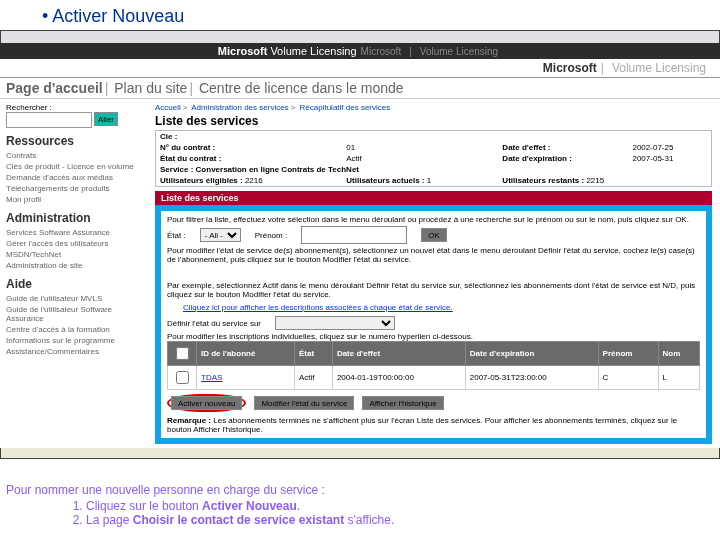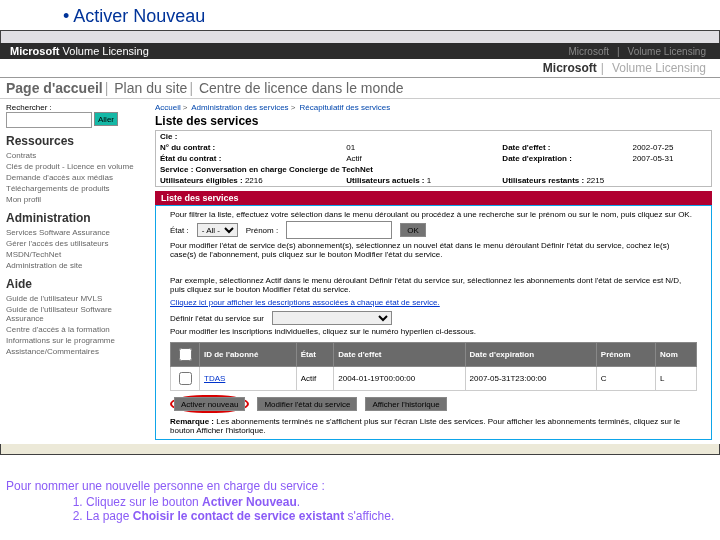--- a/index.html
+++ b/index.html
@@ -1,20 +1,20 @@
 <!DOCTYPE html>
 <html><head>
 <meta charset="utf-8">
 <style>
 html,body{margin:0;padding:0;font-family:Verdana,Arial,sans-serif;font-size:9px;color:#000;background:#fff;width:720px}
 .slide-title{font-family:Arial,sans-serif;font-size:18px;line-height:24px;color:#003399;padding:4px 10px 2px}
-.slide-title .bullet{margin-left:53px}
+.slide-title .bullet{margin-left:32px}
 .ie-chrome{border:1px solid #404040;border-bottom:none;background:#e0dfe3;height:12px}
 .ie-status{border:1px solid #404040;border-top:none;height:10px;background:#ece9d8}
-.vl-header{background:#2c2c2c;color:#fff;display:flex;align-items:center;justify-content:space-between;padding:2px 10px;font-family:"Segoe UI",Arial,sans-serif}
+.vl-header{background:#2c2c2c;color:#fff;display:flex;align-items:center;justify-content:center;padding:2px 10px;font-family:"Segoe UI",Arial,sans-serif}
 .vl-header .brand{font-size:11px}
 .vl-header .brand b{font-weight:bold}
 .vl-header .rbrand{font-size:10px;color:#ddd}
 .vl-header .rbrand span{color:#888;margin:0 4px}
 .vl-header2{background:#fff;display:flex;align-items:center;justify-content:flex-end;padding:2px 10px;border-bottom:1px solid #999}
 .vl-header2 .rbrand{font-size:12px;color:#333;font-family:"Segoe UI",Arial}
 .vl-header2 .rbrand span{color:#aaa;margin:0 4px}
 .vl-topbar{background:#fff;border-bottom:1px solid #ccc;padding:2px 6px;font-size:14px;color:#666}
 .vl-topbar span.sep{margin:0 2px;color:#aaa}
 .body-row{display:flex}
@@ -25,27 +25,27 @@
 .leftcol h4{margin:6px 0 2px;font-size:12px;font-weight:bold;color:#333}
 .leftcol a{display:block;color:#666;text-decoration:none;padding:1px 0;font-size:8px}
 .main{flex:1;padding:4px 8px}
 .bc{font-size:8px;color:#0046ad;margin-bottom:2px}
 .bc span.sep{color:#666;margin:0 2px}
 h1.pagetitle{font-size:12px;font-weight:bold;margin:0 0 2px;color:#000}
 .infogrid{border:1px solid #bbb;width:100%;font-size:8px;border-collapse:collapse;margin-bottom:4px}
 .infogrid td{padding:1px 4px;border:none}
 .infogrid td.lab{font-weight:bold;white-space:nowrap}
 .sectionbar{background:#b00030;color:#fff;font-weight:bold;font-size:9px;padding:2px 6px}
-.filterbox{border:1px solid #0ea5e9;padding:4px 14px;font-size:8px}
-.filterbox .row{display:flex;gap:8px;align-items:center;margin:2px 0}
+.filterbox{border:6px solid #0ea5e9;padding:4px 6px;font-size:8px}
+.filterbox .row{display:flex;gap:14px;align-items:center;margin:2px 0}
 .filterbox select,.filterbox input[type=text]{font-size:8px;height:14px;border:1px solid #888}
 .filterbox .small{font-size:8px}
 .filterbox .btn{font-size:8px;height:14px;border:1px solid #888;background:#737373;padding:0 6px}
 .bluelink{color:#0033cc;text-decoration:underline;font-size:8px}
-table.data{border-collapse:collapse;width:100%;font-size:8px;margin-top:6px}
+table.data{border-collapse:collapse;width:100%;font-size:8px;margin-top:0}
 table.data th{background:#6a6a6a;color:#fff;font-weight:bold;padding:2px 4px;border:1px solid #888;text-align:left}
 table.data td{padding:2px 4px;border:1px solid #ccc}
 .actionrow{margin:4px 0;display:flex;gap:8px;align-items:center}
 .btn{font-size:8px;border:1px solid #888;background:#e6e6e6;padding:1px 8px}
 .circle{display:inline-flex;border:2px solid #d80000;border-radius:50%/60%;padding:0 2px}
 .note{font-size:8px;margin-top:2px}
 .slide-footer{margin-top:24px;font-family:Arial;font-size:12px;color:#8b5cf6;padding:0 6px 6px}
 .slide-footer ol{margin:2px 0 4px 80px;padding:0}
 .slide-footer li{margin:0}
 </style>
@@ -120,21 +120,21 @@
         <td class="lab">Date d'effet :</td>
             <td>2002-07-25</td>
       </tr>
       <tr>
         <td class="lab">État du contrat :</td>
             <td>Actif</td>
         <td class="lab">Date d'expiration :</td>
             <td>2007-05-31</td>
       </tr>
       <tr>
-            <td class="lab" colspan="4">Service : Conversation en charge Concierge de TechNet</td>
+            <td class="lab" colspan="4">Service : Conversation en ligne Contrats de TechNet</td>
           </tr>
       <tr>
         <td><b>Utilisateurs éligibles : </b><span>2216</span></td>
         <td><b>Utilisateurs actuels : </b><span>1</span></td>
         <td colspan="2"><b>Utilisateurs restants : </b><span>2215</span></td>
       </tr>
     </tbody>
       </table>
 
     <div class="sectionbar">Liste des services</div>
@@ -143,21 +143,21 @@
       <div class="small">Pour filtrer la liste, effectuez votre sélection dans le menu déroulant ou procédez à une recherche sur le prénom ou sur le nom, puis cliquez sur OK.</div>
       <div class="row">
         <span>État :</span>
         <select><option>- All -</option></select>
         <span>Prénom :</span>
         <input type="text" style="width: 100px;">
         <button class="btn">OK</button>
       </div>
       <div class="small">Pour modifier l'état de service de(s) abonnement(s), sélectionnez un nouvel état dans le menu déroulant Définir l'état du service, cochez le(s) case(s) de l'abonnement, puis cliquez sur le bouton Modifier l'état du service.</div>
       <div class="small" style="margin-top:17px">Par exemple, sélectionnez Actif dans le menu déroulant Définir l'état du service sur, sélectionnez les abonnements dont l'état de service est N/D, puis cliquez sur le bouton Modifier l'état du service.</div>
-      <div style="margin:4px 0"><a class="bluelink">Cliquez ici pour afficher les descriptions associées à chaque état de service.</a></div>
+      <div style="margin:4px 16px"><a class="bluelink">Cliquez ici pour afficher les descriptions associées à chaque état de service.</a></div>
       <div class="row">
         <span>Définir l'état du service sur</span>
         <select style="width:120px"><option></option></select>
       </div>
       <div class="small">Pour modifier les inscriptions individuelles, cliquez sur le numéro hyperlien ci-dessous.</div>
 
       <table class="data">
         <tbody>
             <tr>
           <th style="width:14px"><input type="checkbox" style=""></th>

